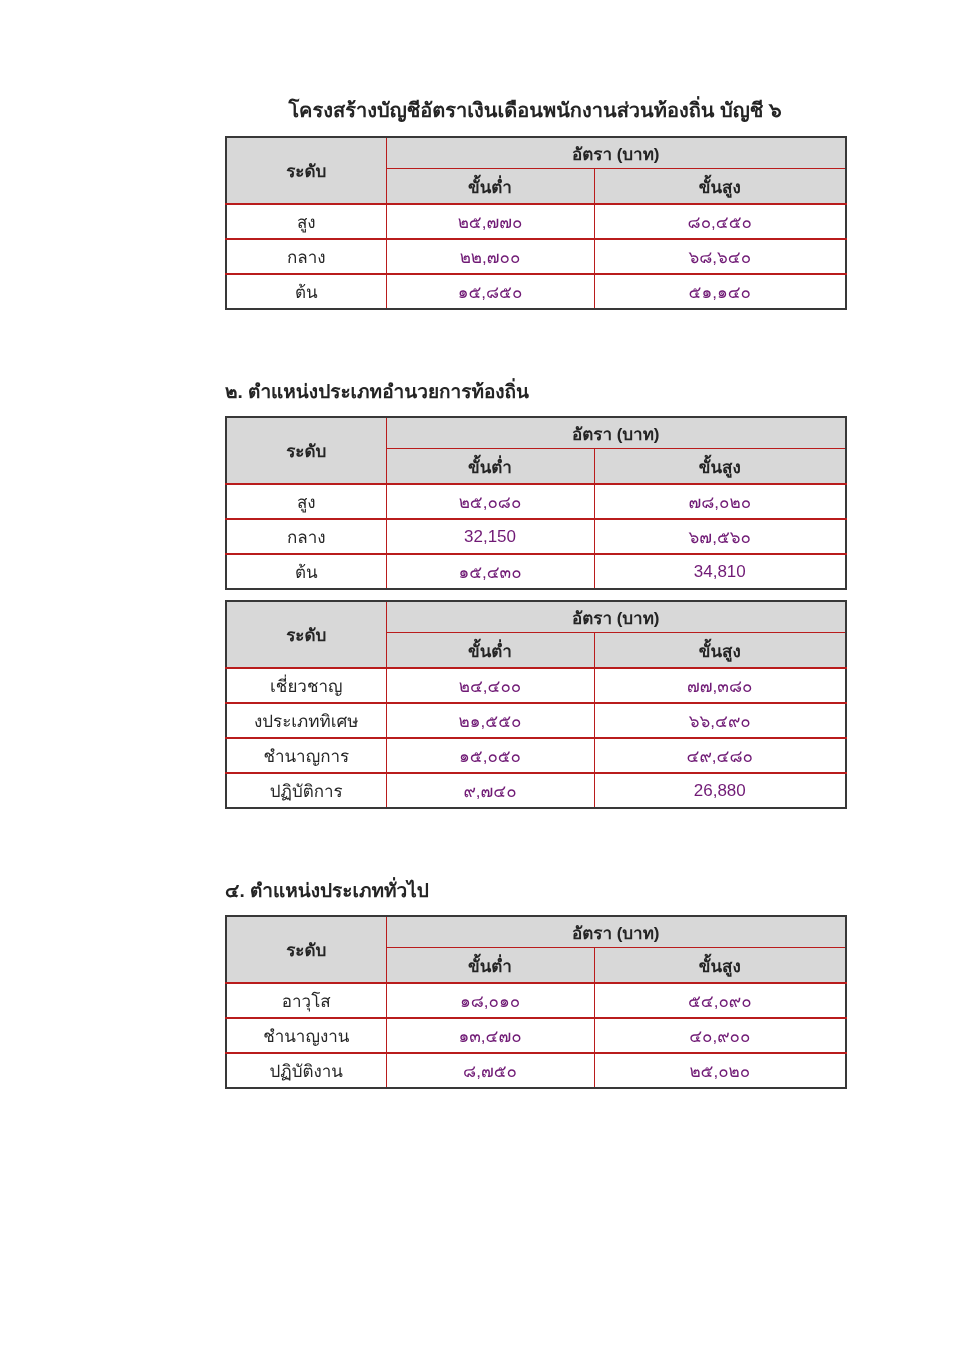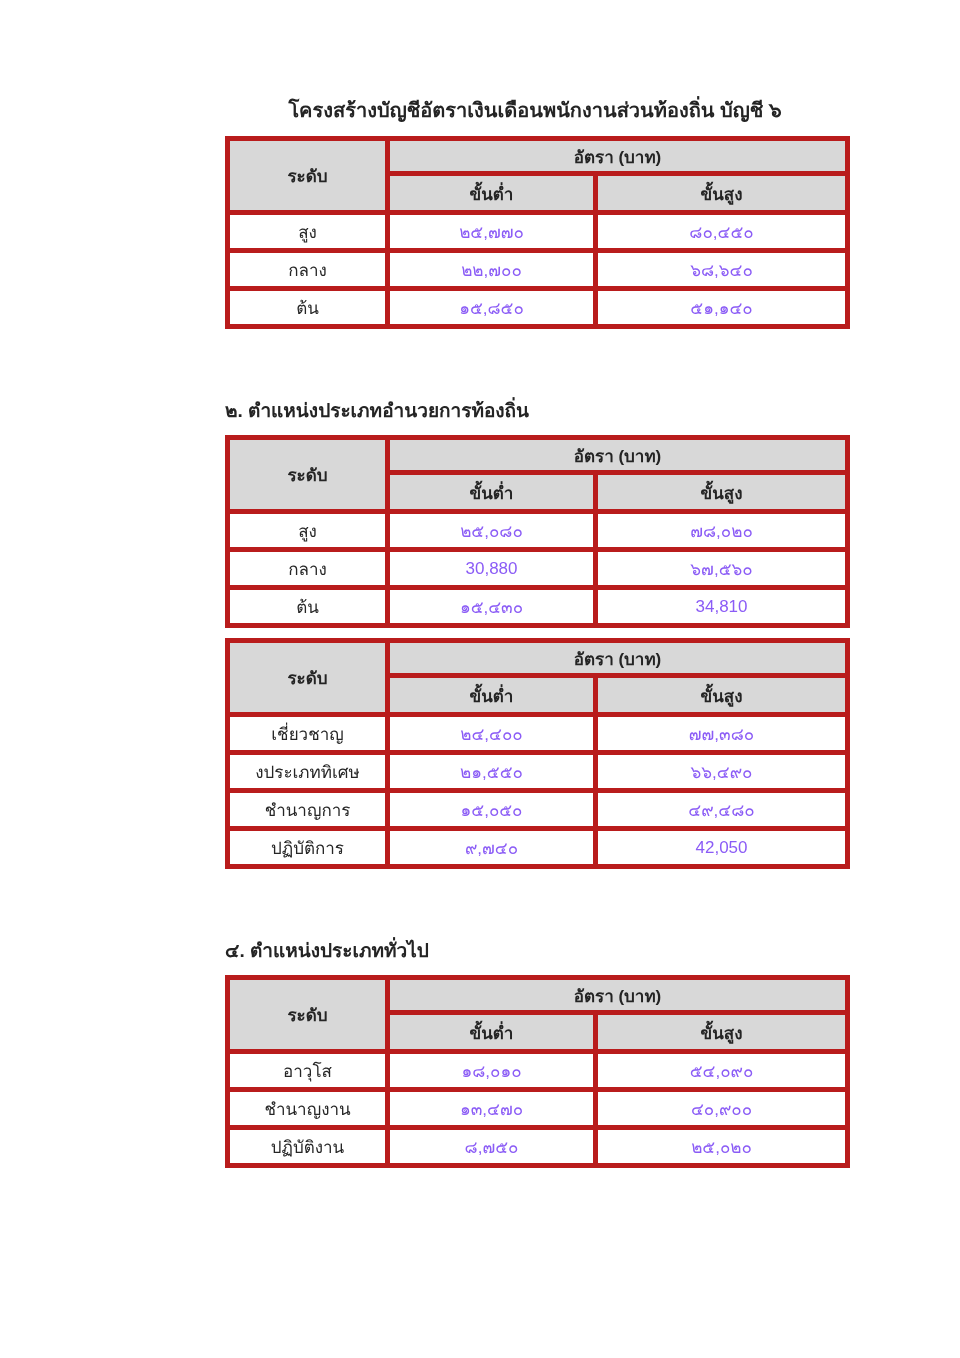--- a/index.html
+++ b/index.html
@@ -46,39 +46,39 @@
     margin-top: 10px;
     width: 620px;
     border-collapse: collapse;
     border: 2px solid #383838;
     table-layout: fixed;
   }
   col.c-level { width: 160px; }
   col.c-min   { width: 208px; }
   col.c-max   { width: 252px; }
   .rate-table th, .rate-table td {
-    border: 5px solid #b91c1c;
+    border: 1px solid #b91c1c;
     text-align: center;
     vertical-align: middle;
     padding: 0 4px;
     font-size: 17px;
   }
   .rate-table thead th {
     background: #d8d8d8;
     font-weight: bold;
     color: #242424;
   }
   .rate-table .th-rate  { height: 30px; }
   .rate-table .th-min, .rate-table .th-max { height: 34px; border-top-width: 1px; }
   .rate-table tbody td {
     height: 33px;
     background: #ffffff;
     border-top-width: 2px;
     font-weight: normal;
-    color: #8b5cf6;
+    color: #701a75;
   }
   .rate-table tbody tr td:first-child { color: #262626; }
 </style>
 </head>
 <body>
 
 <div class="page">
 
   <div class="doc-title">โครงสร้างบัญชีอัตราเงินเดือนพนักงานส่วนท้องถิ่น บัญชี ๖</div>
 
@@ -140,21 +140,21 @@
           </tr>
         </thead>
         <tbody>
           <tr>
             <td>สูง</td>
             <td>๒๕,๐๘๐</td>
             <td>๗๘,๐๒๐</td>
           </tr>
           <tr>
             <td>กลาง</td>
-            <td>30,880</td>
+            <td>32,150</td>
             <td>๖๗,๕๖๐</td>
           </tr>
           <tr>
             <td>ต้น</td>
             <td>๑๕,๔๓๐</td>
             <td>34,810</td>
           </tr>
         </tbody>
       </table>
     </section>
@@ -188,21 +188,21 @@
             <td>๖๖,๔๙๐</td>
           </tr>
           <tr>
             <td>ชำนาญการ</td>
             <td>๑๕,๐๕๐</td>
             <td>๔๙,๔๘๐</td>
           </tr>
           <tr>
             <td>ปฏิบัติการ</td>
             <td>๙,๗๔๐</td>
-            <td>42,050</td>
+            <td>26,880</td>
           </tr>
         </tbody>
       </table>
     </section>
 
     <section class="tbl-section sec-4">
       <h2 class="section-heading">๔. ตำแหน่งประเภททั่วไป</h2>
       <table class="rate-table">
         <colgroup>
             <col class="c-level">

